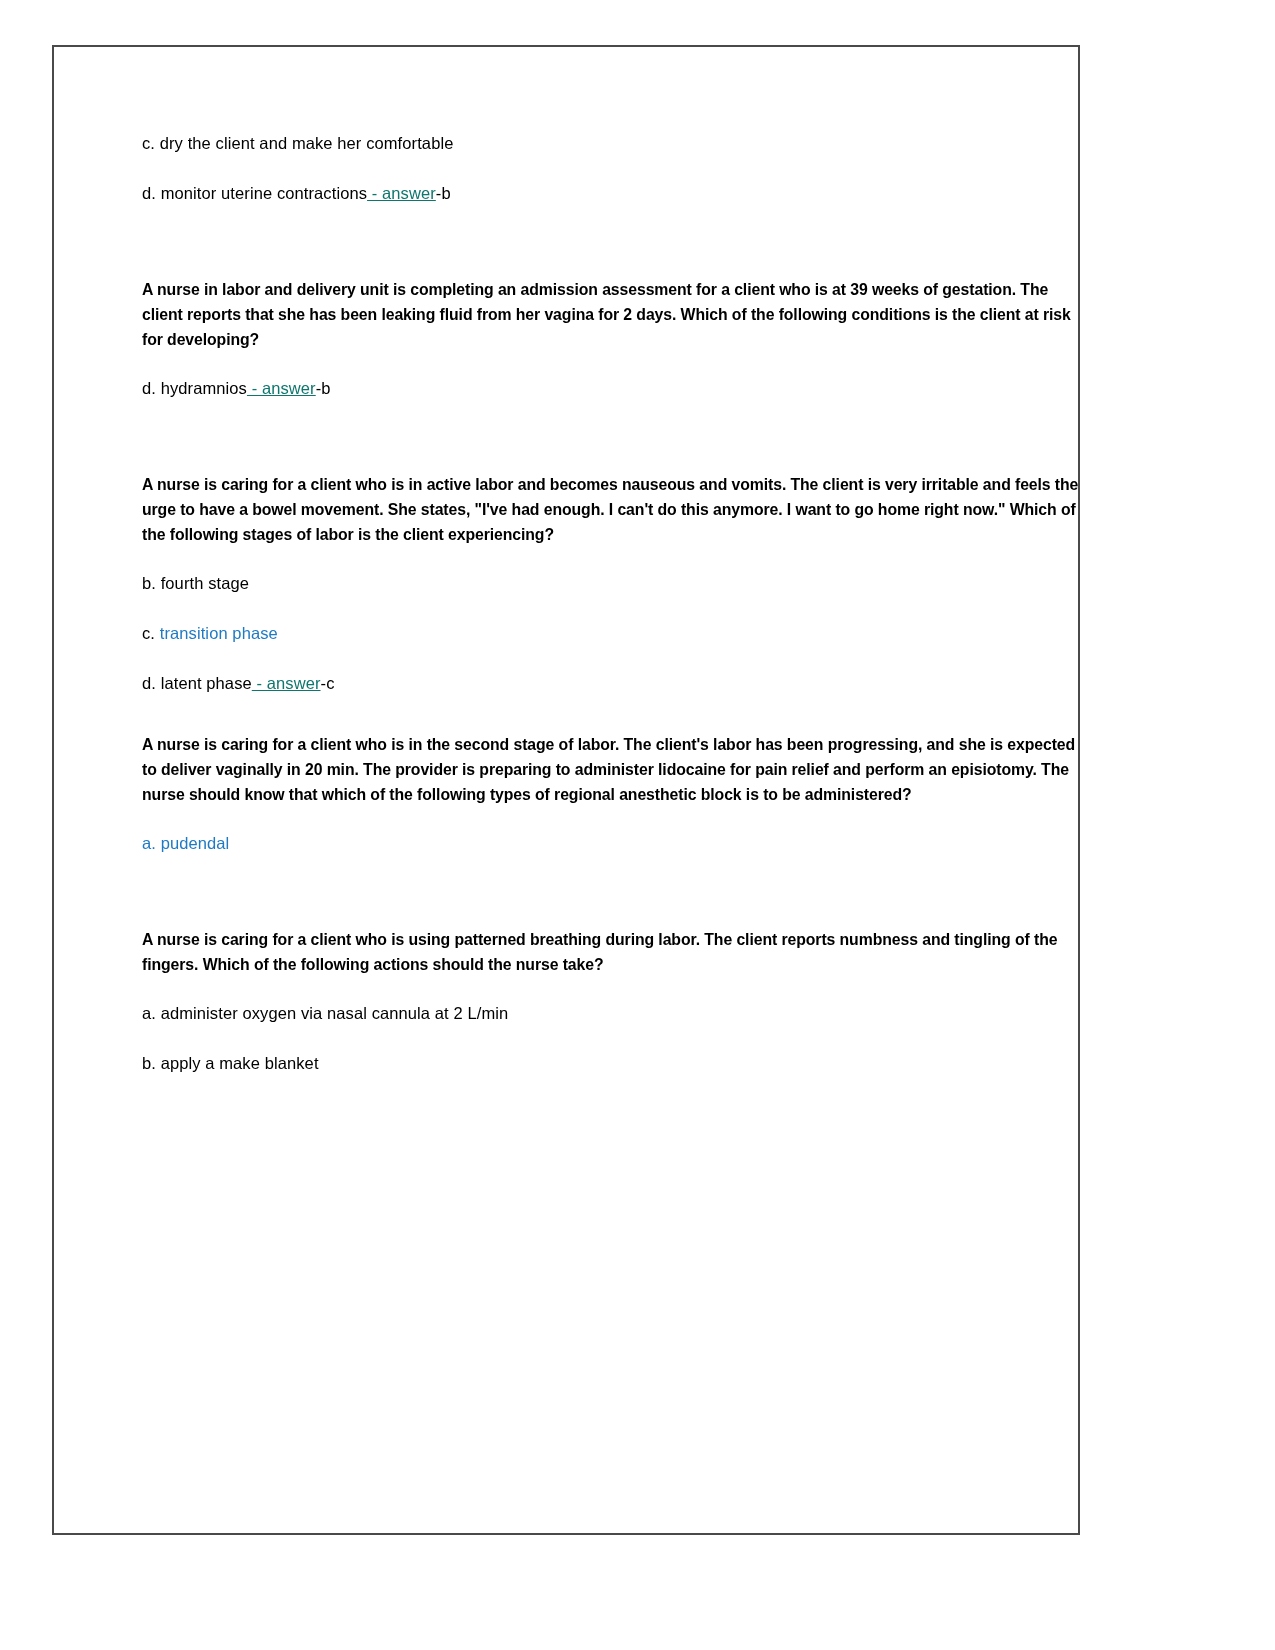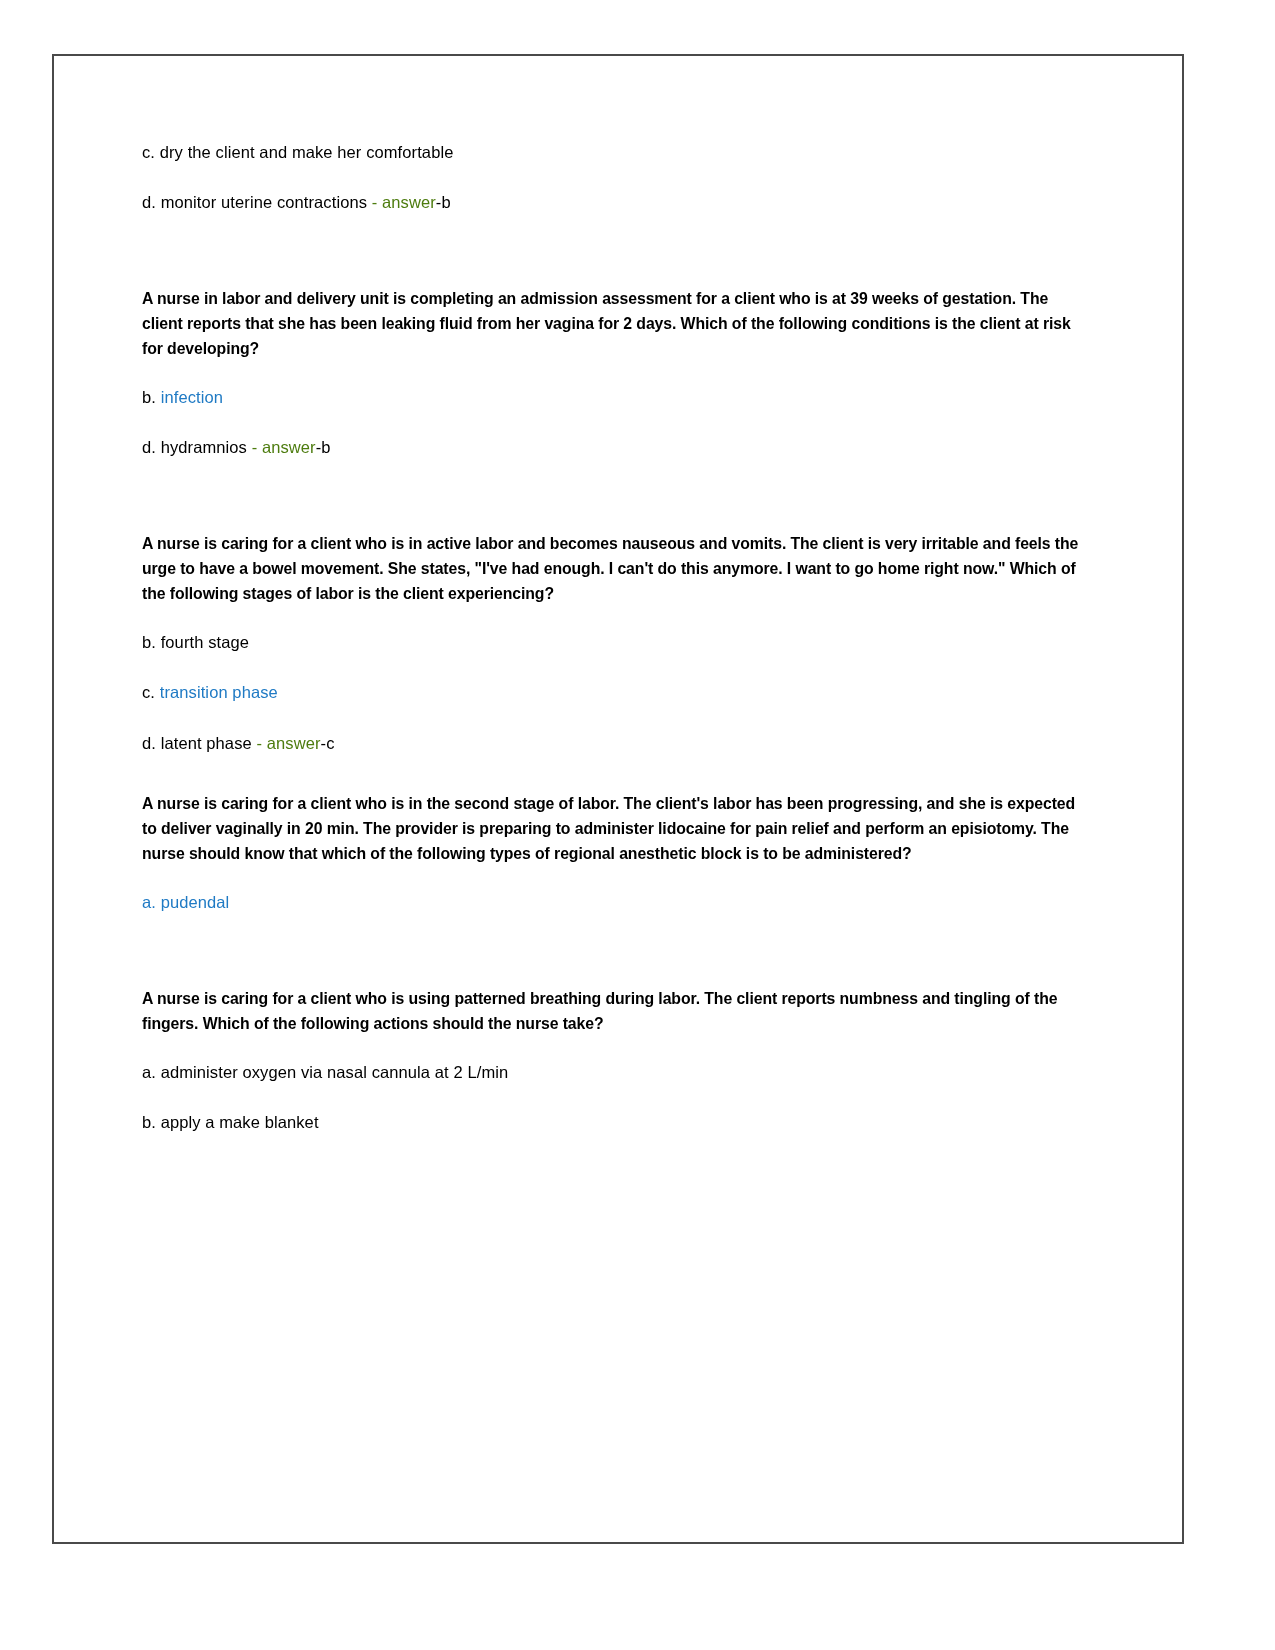--- a/index.html
+++ b/index.html
@@ -9,22 +9,22 @@
   }
   body {
     width: 1275px;
     height: 1650px;
     font-family: "Liberation Sans", sans-serif;
     -webkit-font-smoothing: antialiased;
   }
   .page {
     position: absolute;
     left: 52px;
-    top: 54px;
-    width: 1132px;
+    top: 45px;
+    width: 1028px;
     height: 1490px;
     border: 2px solid #4a4a4a;
     background: #ffffff;
     box-sizing: border-box;
     overflow: hidden;
   }
   .content {
     position: absolute;
     left: 88px;
     top: 85px;
@@ -50,21 +50,21 @@
     line-height: 1.47;
     color: #000000;
     margin: 0 0 24px 0;
     transform: scaleX(0.93);
     transform-origin: left center;
     width: 107.5%;
     letter-spacing: -0.1px;
   }
 
   .blue  { color: #1f7ac4; }
-  .green { color: #4d7c0f; }
+  .green { color: #0f766e; text-decoration: underline; }
   .black { color: #000000; }
 
   .gap-lg { height: 46px; }
 </style>
 </head>
 <body>
 
 <div class="page">
   <div class="content">
 
@@ -73,24 +73,20 @@
       <span>dry the client and make her comfortable</span>
     </p>
     <p class="opt">
       <span>d.</span>
       <span>monitor uterine contractions</span><span class="green"> - answer</span><span class="black">-b</span>
     </p>
 
     <div class="gap-lg"></div>
 
     <p class="q">A nurse in labor and delivery unit is completing an admission assessment for a client who is at 39 weeks of gestation. The client reports that she has been leaking fluid from her vagina for 2 days. Which of the following conditions is the client at risk for developing?</p>
-    <p class="opt">
-      <span>b.</span>
-      <span class="blue">infection</span>
-    </p>
     <p class="opt">
       <span>d.</span>
       <span>hydramnios</span><span class="green"> - answer</span><span class="black">-b</span>
     </p>
 
     <div class="gap-lg"></div>
 
     <p class="q">A nurse is caring for a client who is in active labor and becomes nauseous and vomits. The client is very irritable and feels the urge to have a bowel movement. She states, "I've had enough. I can't do this anymore. I want to go home right now." Which of the following stages of labor is the client experiencing?</p>
     <p class="opt">
       <span>b.</span>

